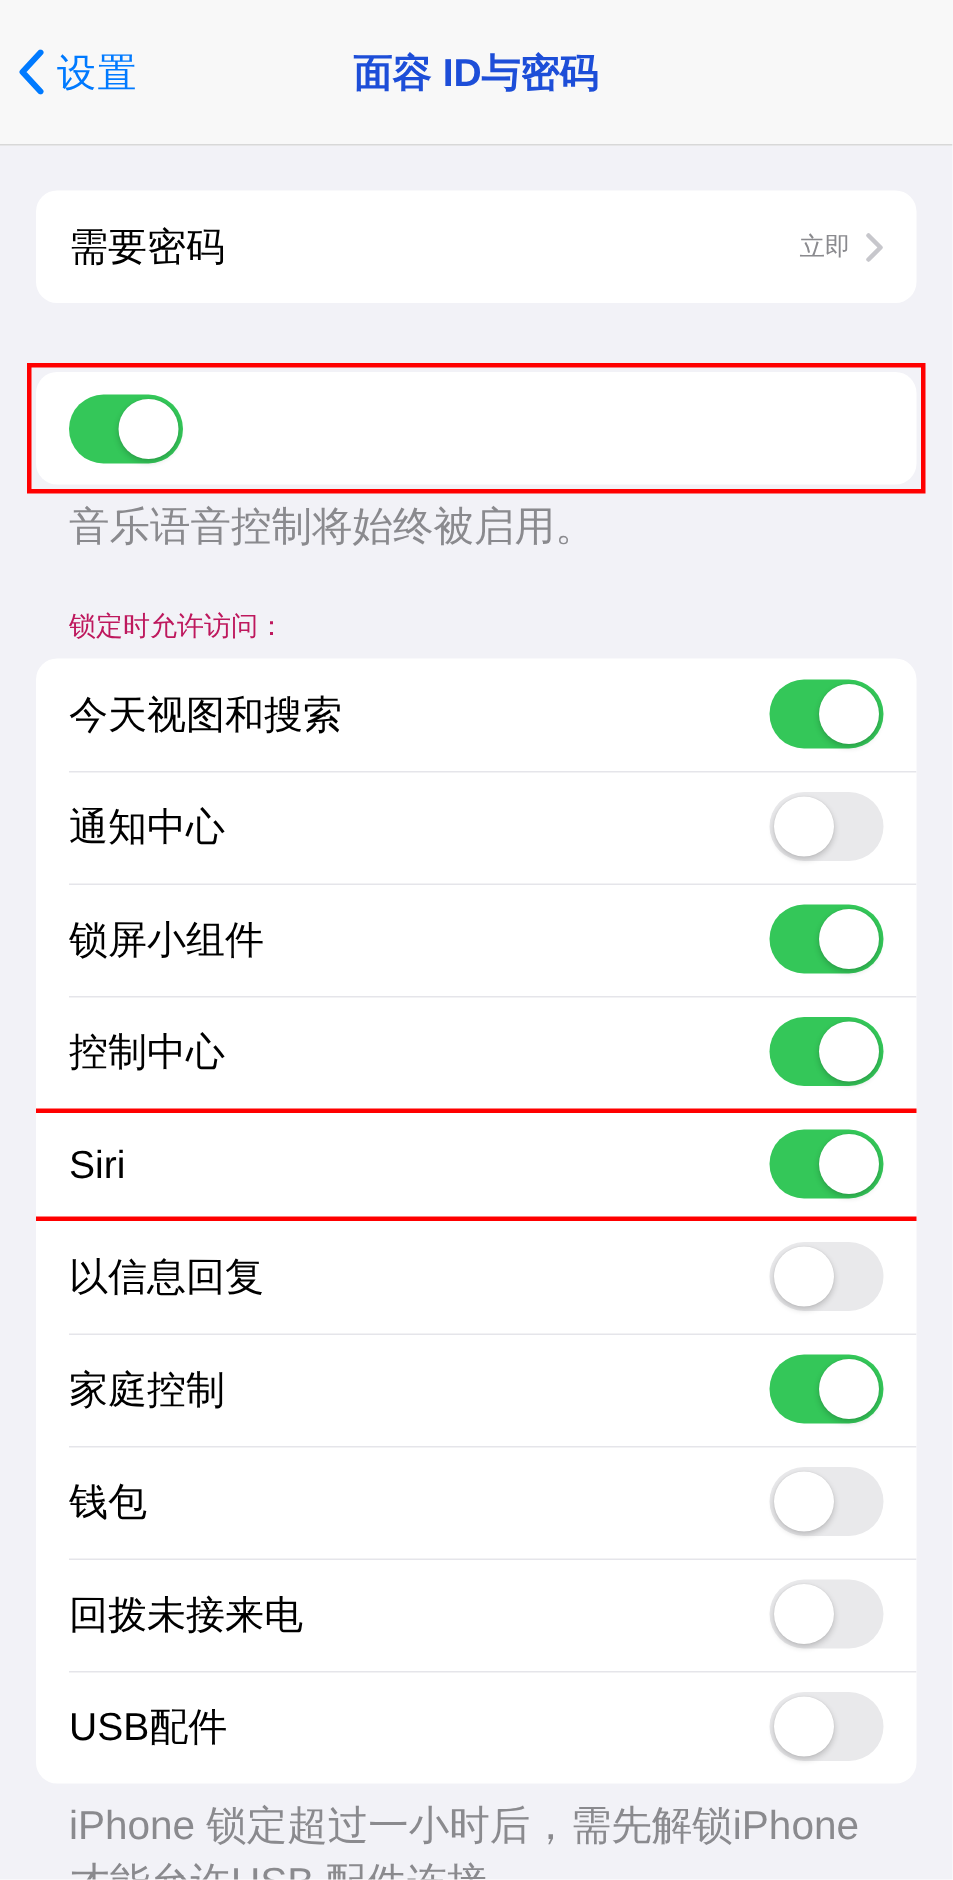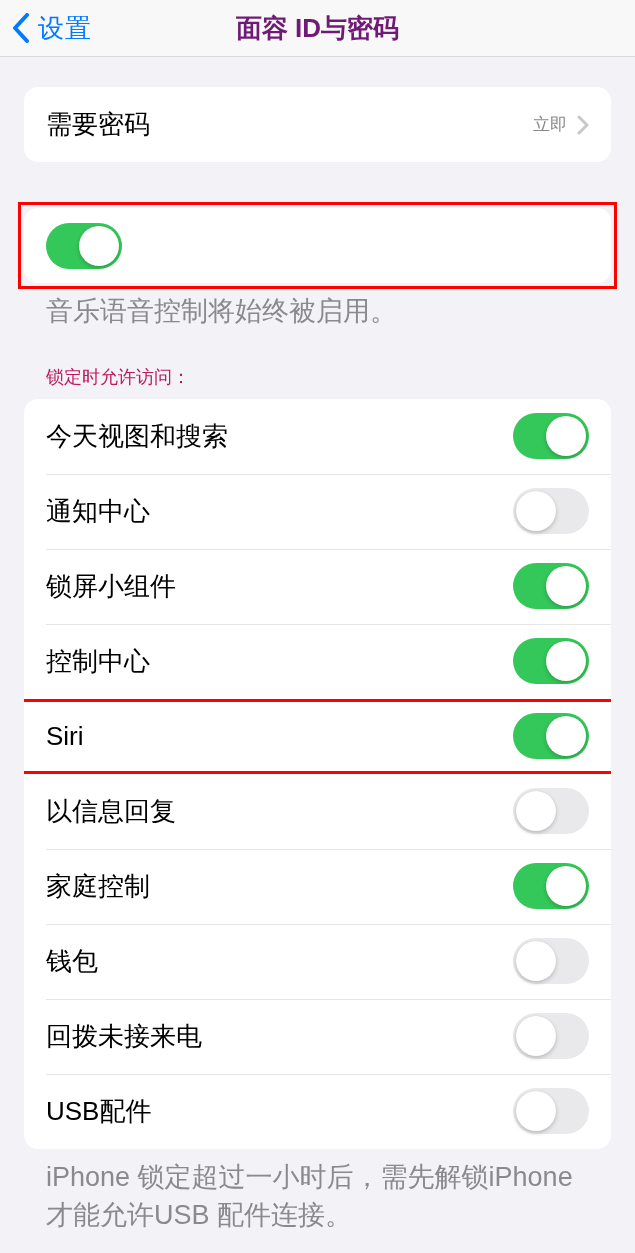--- a/index.html
+++ b/index.html
@@ -9,21 +9,21 @@
       -webkit-font-smoothing: antialiased;
     }
     body {
       width: 635px;
       height: 1253px;
       background: #f2f2f7;
       font-family: -apple-system, "PingFang SC", "Helvetica Neue", sans-serif;
       overflow: hidden;
     }
     .header {
-      height: 57px;
+      height: 97px;
       background: #f8f8f8;
       display: flex;
       align-items: center;
       position: relative;
       border-bottom: 1px solid #d8d8d8;
     }
     .back-button {
       display: flex;
       align-items: center;
       padding-left: 12px;
@@ -38,21 +38,21 @@
       color: #007aff;
       font-size: 26px;
       letter-spacing: 1px;
     }
     .header-title {
       position: absolute;
       left: 50%;
       transform: translateX(-50%);
       font-size: 26px;
       font-weight: 600;
-      color: #701a75;
+      color: #1d4ed8;
     }
     .content {
       padding: 0 24px;
     }
     .group {
       background: #ffffff;
       border-radius: 14px;
       overflow: hidden;
       text-align: right;
     }

